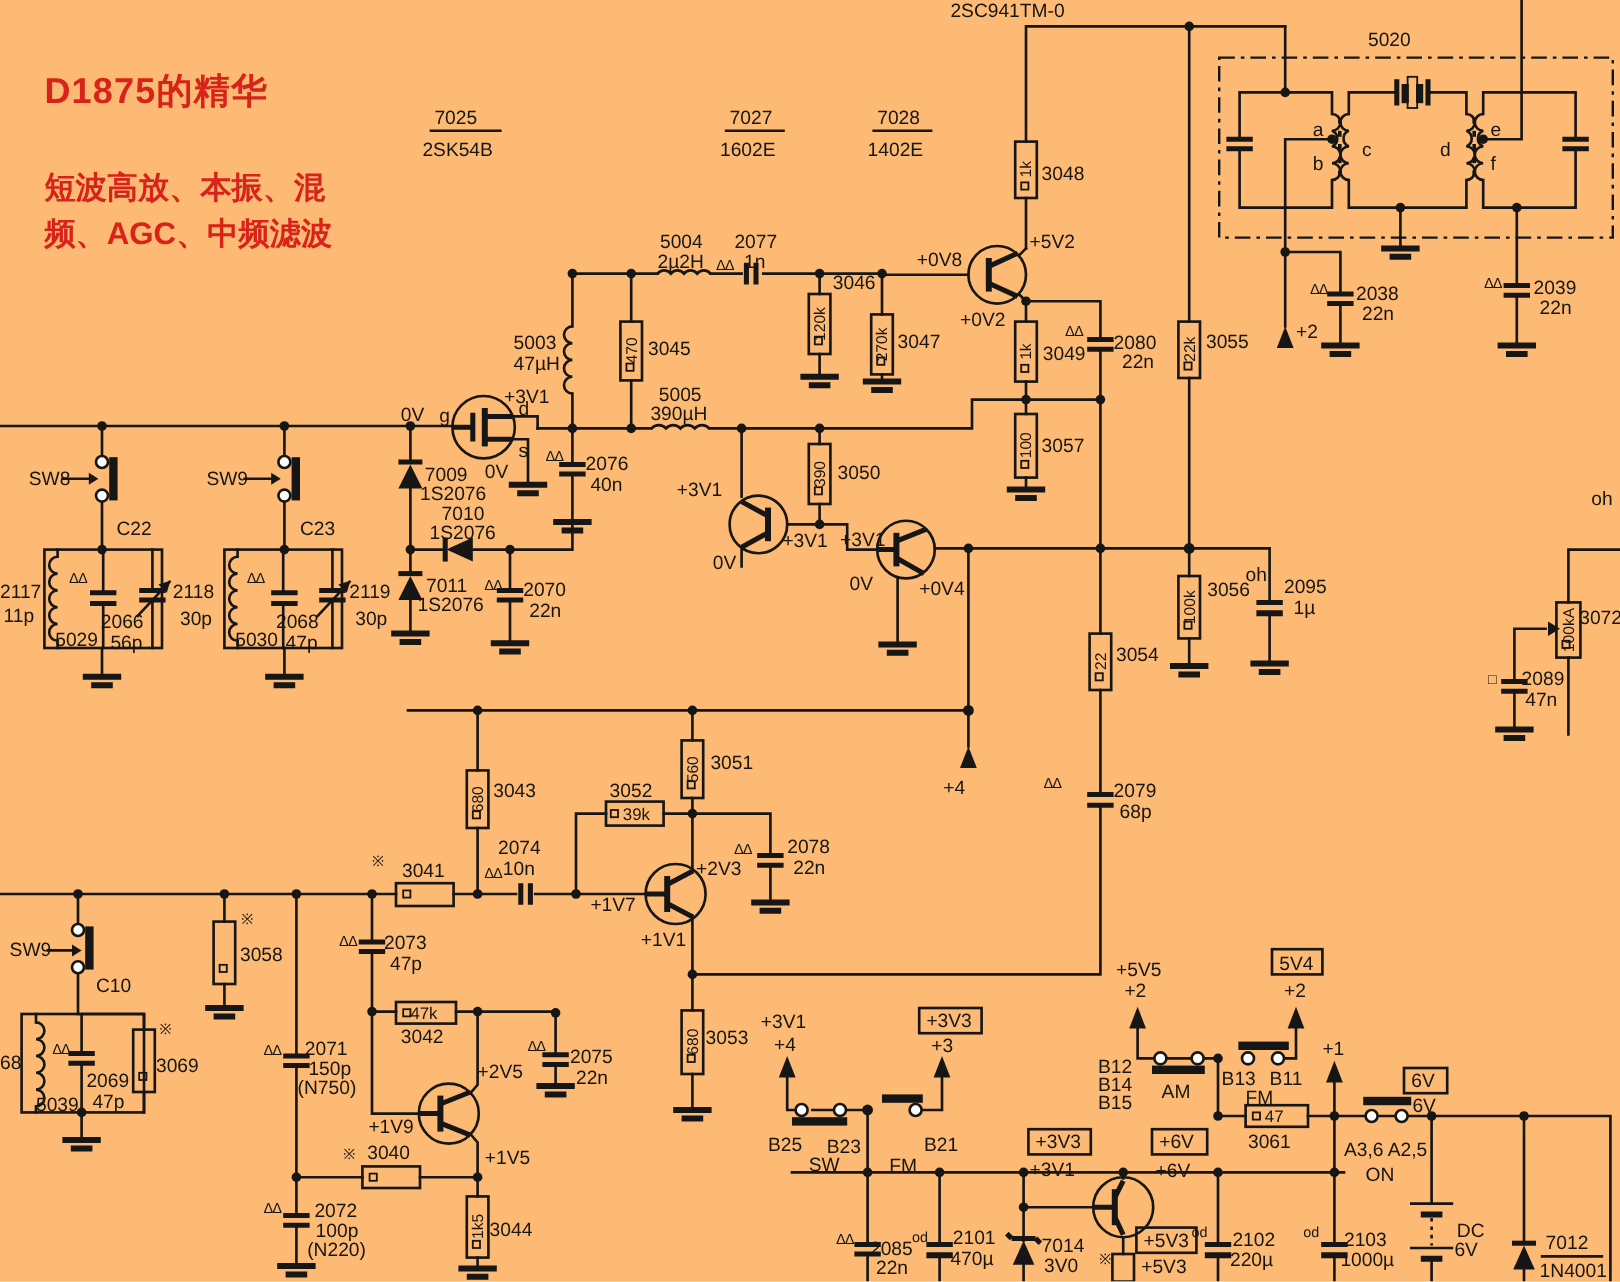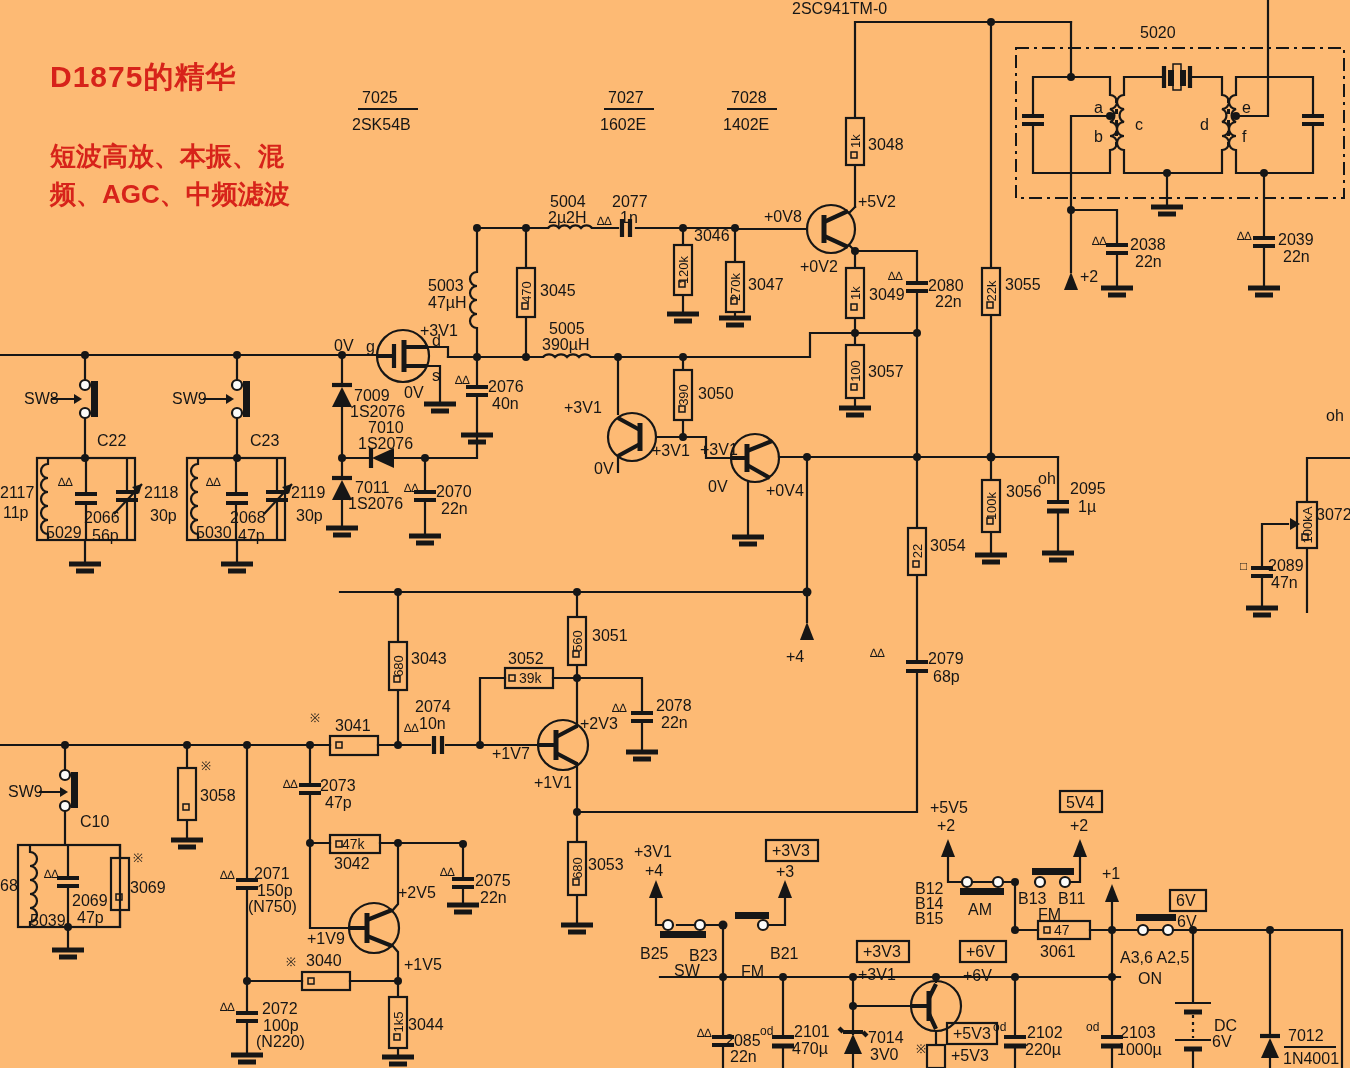--- a/index.html
+++ b/index.html
@@ -1,19 +1,19 @@
 <!DOCTYPE html>
 <html><head>
 <meta charset="utf-8">
 <style>
   html,body{margin:0;padding:0;background:#e8e8e6;}
   #stage{position:relative;width:1350px;height:1068px;background:#fdba74;overflow:hidden;
          font-family:"Liberation Sans",sans-serif;padding-left:16px;}
   #schem{position:absolute;left:0;top:0;}
-  .red{position:absolute;color:#d7231a;font-family:"Liberation Sans",sans-serif;line-height:1.25;margin-left:13px;}
+  .red{position:absolute;color:#d7231a;font-family:"Liberation Sans",sans-serif;line-height:1.25;}
   #ann-title{left:37px;top:58px;font-size:30px;font-weight:bold;letter-spacing:1px;}
   #ann-l1{left:37px;top:140px;font-size:26px;font-weight:bold;}
   #ann-l2{left:37px;top:178px;font-size:26px;font-weight:bold;}
   #ann-sig{left:36px;top:240px;font-size:37px;}
   svg text{font-family:"Liberation Sans",sans-serif;font-size:16px;fill:#161616;}
   svg text.s{font-size:12px;}
   svg text.v{font-size:13px;}
   svg text.inb{font-size:14px;}
   .w{stroke:#161616;stroke-width:2.2;fill:none;stroke-linecap:square;}
   .cmp{stroke:#161616;stroke-width:2.2;fill:none;}

